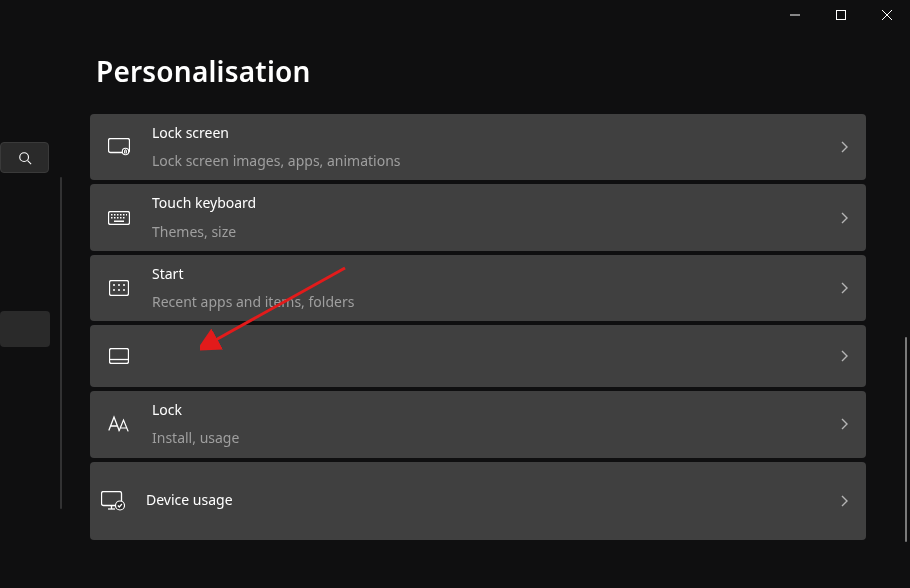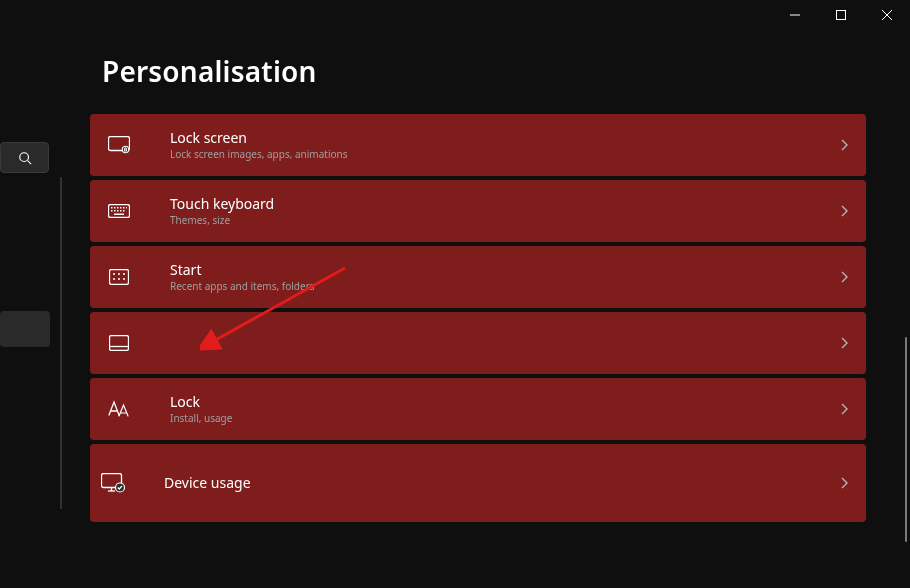--- a/index.html
+++ b/index.html
@@ -77,39 +77,39 @@
   .main {
     position: absolute;
     left: 90px;
     top: 52px;
     width: 790px;
     height: 520px;
   }
   .page-title {
     font-size: 28px;
     font-weight: 600;
-    margin: 0 0 24px 12px;
+    margin: 0 0 24px 6px;
     letter-spacing: 0.2px;
   }
 
   .list {
     display: flex;
     flex-direction: column;
     gap: 4px;
     width: 776px;
   }
   .row {
-    background: #7f1d1d;
+    background: #404040;
     border-radius: 4px;
     min-height: 62px;
     display: flex;
     align-items: center;
     padding: 10px 14px 10px 14px;
     box-sizing: border-box;
-    gap: 36px;
+    gap: 18px;
     position: relative;
   }
   .row .icon-slot {
     width: 30px;
     display: flex;
     align-items: center;
     justify-content: center;
     flex: 0 0 30px;
     color: #ffffff;
   }
@@ -119,23 +119,23 @@
     flex-direction: column;
     justify-content: center;
     line-height: 1.3;
     padding-right: 30px;
   }
   .row .title {
     font-size: 14px;
     color: #ffffff;
   }
   .row .desc {
-    font-size: 10px;
+    font-size: 14px;
     color: #9f9f9f;
-    margin-top: 0;
+    margin-top: 10px;
   }
   .row .chev {
     position: absolute;
     right: 18px;
     top: 50%;
     transform: translateY(-50%);
     color: #b5b5b5;
   }
 
   

